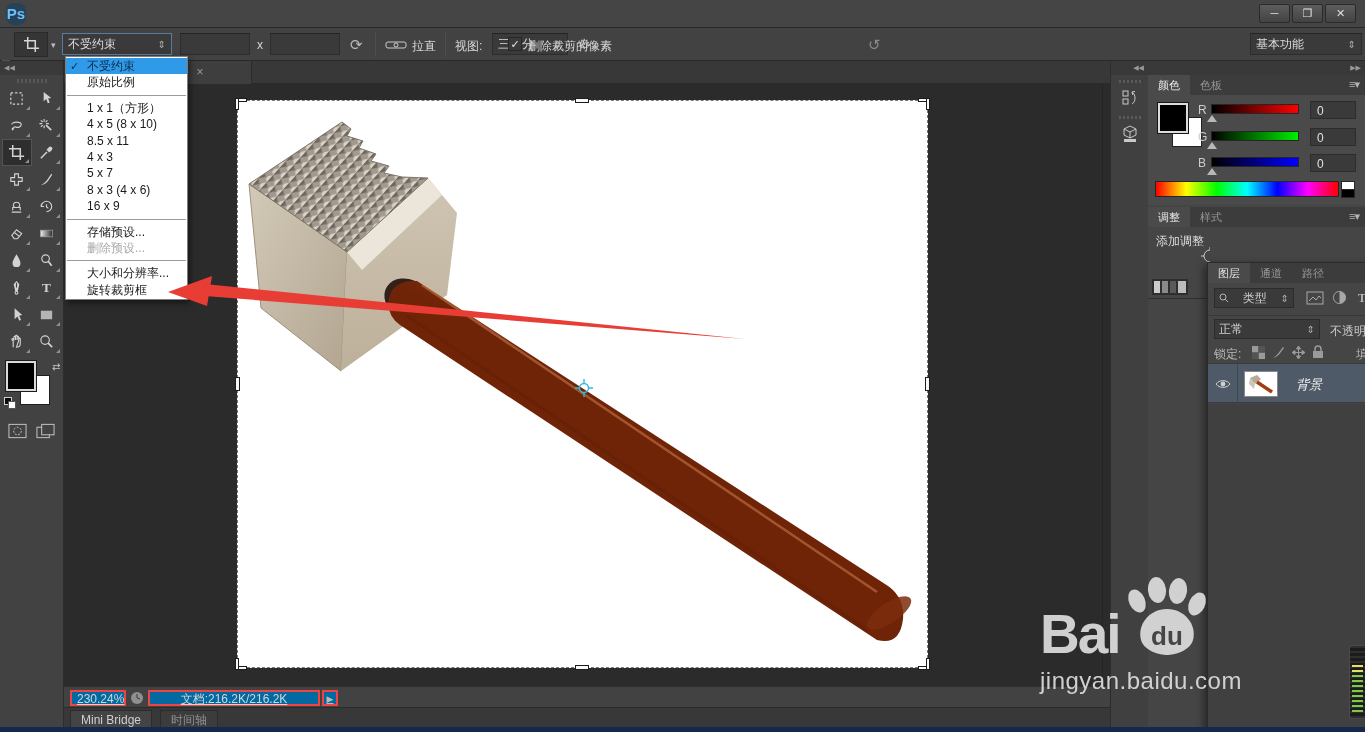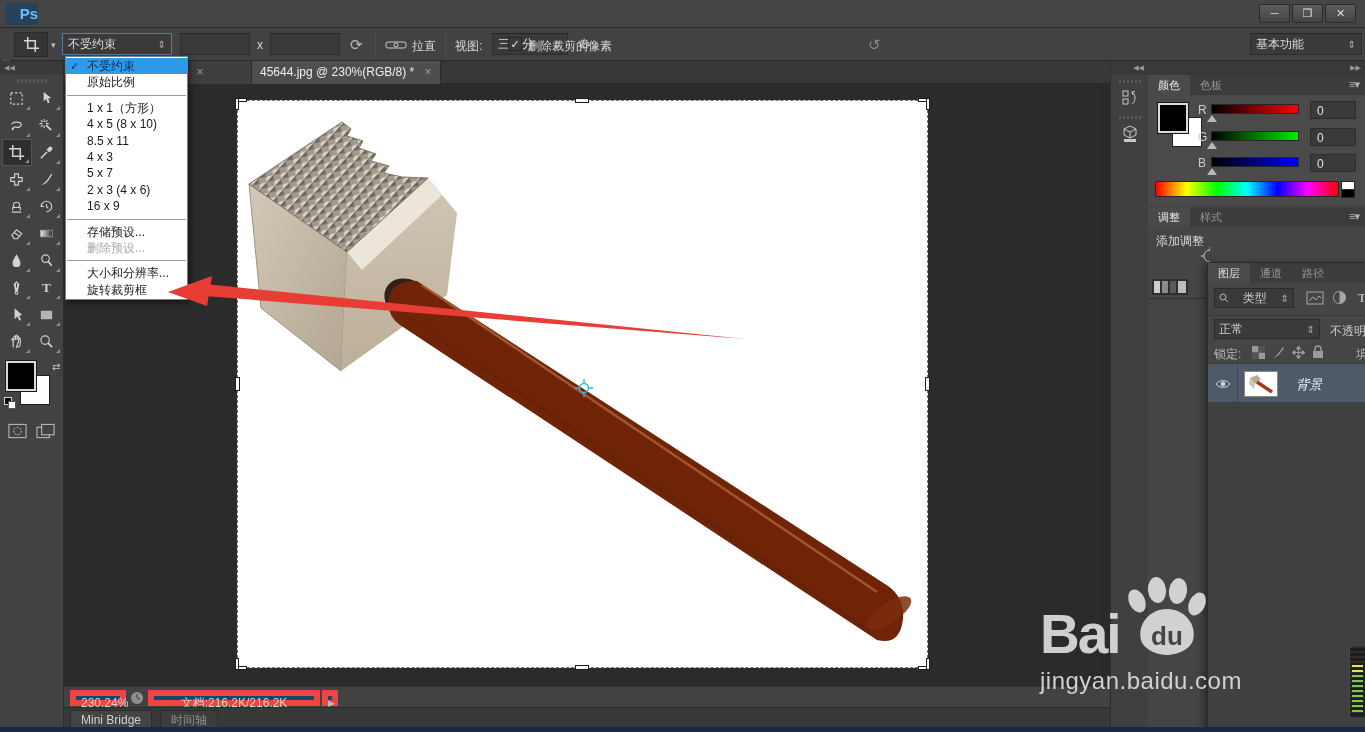--- a/index.html
+++ b/index.html
@@ -4,22 +4,22 @@
 <style>
 * { margin:0; padding:0; box-sizing:border-box; }
 body { background:#222; }
 #app { position:relative; width:1365px; height:732px; background:#3f3f3f;
   font-family:"Liberation Sans","DejaVu Sans",sans-serif; color:#d8d8d8; overflow:hidden;
   font-size:12px; -webkit-font-smoothing:antialiased; }
 .abs { position:absolute; }
 
 
 #menubar { left:0; top:0; width:1365px; height:28px; background:#454545; border-bottom:1px solid #282828; }
-#ps-logo { left:6px; top:3px; width:32px; height:22px; background:#26425a; color:#6cc1f5; font-weight:bold;
-  font-size:15px; text-align:right; line-height:21px; border-radius:0; }
+#ps-logo { left:6px; top:3px; width:20px; height:22px; background:#26425a; color:#6cc1f5; font-weight:bold;
+  font-size:15px; text-align:center; line-height:21px; border-radius:8px; }
 .menu-item { top:0; height:28px; line-height:28px; padding:0 13px; color:#e2e2e2; font-size:12.5px; display:inline-block; }
 #menu-items { left:44px; top:0; height:28px; white-space:nowrap; }
 .winbtn { top:4px; width:31px; height:19px; background:linear-gradient(#5d5d5d,#434343); border:1px solid #2a2a2a;
   color:#e0e0e0; text-align:center; line-height:17px; font-size:11px; border-radius:2px; }
 
 
 #optionsbar { left:0; top:28px; width:1365px; height:33px; background:#424242; border-bottom:1px solid #292929; }
 #opt-grip { left:2px; top:32px; width:8px; height:26px;
   background:repeating-linear-gradient(#555 0 2px, transparent 2px 4px); }
 .opt-box { background:#3a3a3a; border:1px solid #2d2d2d; border-top-color:#242424; height:22px; top:5px; color:#dcdcdc; }
@@ -63,21 +63,21 @@
 
 
 #canvas-area { left:64px; top:84px; width:1046px; height:602px; background:#2b2b2b; }
 #artboard { left:173px; top:16px; width:691px; height:568px; background:#ffffff; }
 #crop-border { left:0; top:0; width:691px; height:568px; border:1px dashed #777; }
 .h-bar { background:#f8f8f8; border:1px solid #1c1c1c; }
 #canvas-vline { left:1038px; top:0; width:1px; height:602px; background:#242424; }
 
 
 #statusbar { left:64px; top:686px; width:1046px; height:21px; background:#424242; border-top:1px solid #2f2f2f; }
-.stat-box { top:3px; height:16px; background:#0c4a6e; border:6px solid #ef4444; color:#d5d5d5; line-height:14px;text-decoration:underline; }
+.stat-box { top:3px; height:16px; background:#0369a1; border:2px solid #ef4444; color:#d5d5d5; line-height:14px;text-decoration:underline; }
 #minibar { left:64px; top:707px; width:1046px; height:20px; background:#383838; border-top:1px solid #2c2c2c; }
 .mini-tab { top:2px; height:18px; line-height:18px; padding:0 10px; color:#cfcfcf; background:#444; border:1px solid #2c2c2c; border-bottom:none; }
 .mini-tab.dim { color:#8f8f8f; background:#3c3c3c; }
 
 
 #strip { left:1110px; top:61px; width:38px; height:671px; background:#404040; border-left:1px solid #2d2d2d; }
 #strip-head, #dock-head { height:14px; background:#393939; color:#9a9a9a; font-size:7px; line-height:14px; text-align:right; padding:0 4px; }
 .strip-grip { width:22px; height:3px; margin:5px auto 2px;
   background:repeating-linear-gradient(90deg,#5a5a5a 0 2px, transparent 2px 4px); }
 .strip-btn { width:26px; height:26px; margin:1px auto; display:flex; align-items:center; justify-content:center; }
@@ -181,24 +181,20 @@
       <span>基本功能</span>
       <span class="spin">⇕</span>
     </div>
   </div>
 
   <div id="tabbar" class="abs">
     <div class="doctab abs" style="left:56px;width:132px;padding-left:20px">
       <span>GB/8#) *</span>
       <span class="x">×</span>
     </div>
-    <div class="doctab active abs" style="left:188px">
-      <span>45644.jpg @ 230%(RGB/8) *</span>
-      <span class="x">×</span>
-    </div>
   </div>
 
   <div id="toolbar" class="abs">
     <div id="tb-head"><span>◀◀</span></div>
     <div id="tb-grip"></div>
     <div id="tools">
       <div class="tool">
           <svg width="17" height="17" viewBox="0 0 18 18">
             <rect x="3" y="3" width="12" height="12" stroke-dasharray="2.5 2"></rect>
           </svg>
@@ -560,21 +556,21 @@
       <span class="pm-check">✓</span>
       <span>不受约束</span>
     </div>
     <div class="pm-item">原始比例</div>
     <div class="pm-sep"></div>
     <div class="pm-item">1 x 1（方形）</div>
     <div class="pm-item">4 x 5 (8 x 10)</div>
     <div class="pm-item">8.5 x 11</div>
     <div class="pm-item">4 x 3</div>
     <div class="pm-item">5 x 7</div>
-    <div class="pm-item">2 x 3 (4 x 6)</div>
+    <div class="pm-item">8 x 3 (4 x 6)</div>
     <div class="pm-item">16 x 9</div>
     <div class="pm-sep"></div>
     <div class="pm-item">存储预设...</div>
     <div class="pm-item dis">删除预设...</div>
     <div class="pm-sep"></div>
     <div class="pm-item">大小和分辨率...</div>
     <div class="pm-item">旋转裁剪框</div>
   </div>
 
   <svg id="red-arrow" class="abs" width="600" height="85" viewBox="0 0 600 85">

